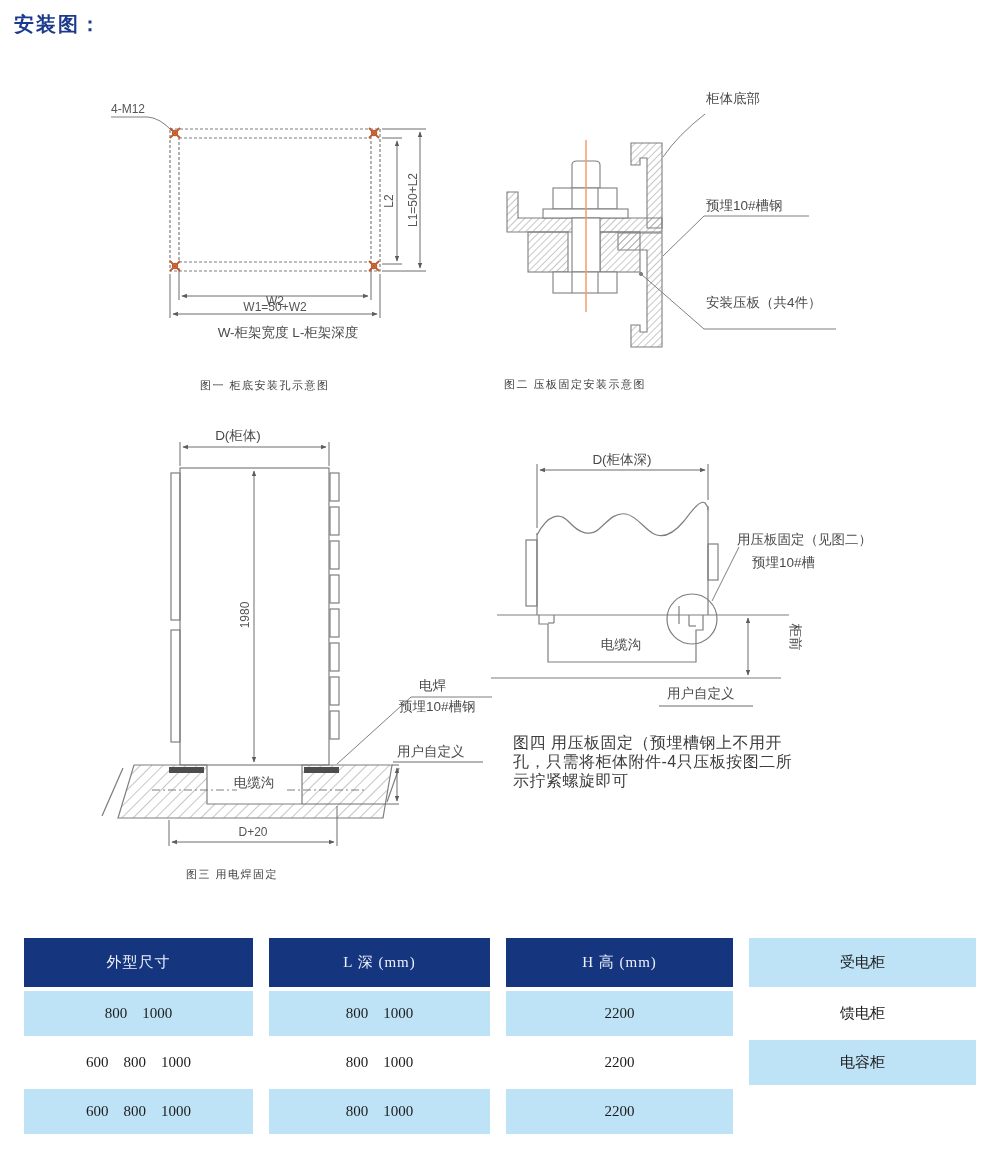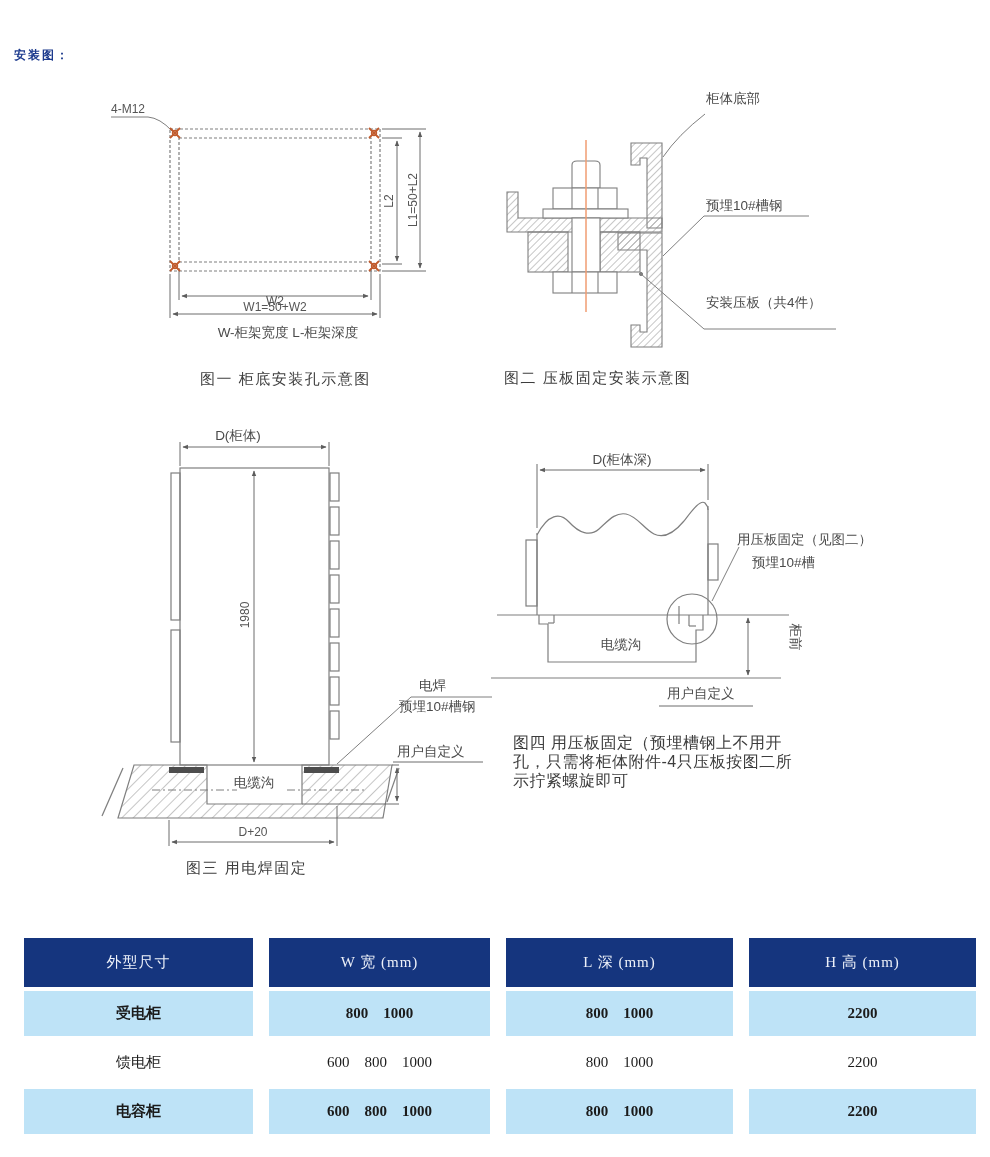--- a/index.html
+++ b/index.html
@@ -1,37 +1,37 @@
 <!DOCTYPE html>
 <html><head>
 <meta charset="utf-8">
 <style>
   html,body{margin:0;padding:0;background:#fff;}
   .stage{position:relative;width:990px;height:1157px;background:#fff;overflow:hidden;
          font-family:"Liberation Sans",sans-serif;}
-  .title{position:absolute;left:14px;top:11px;font-size:12px;font-weight:bold;
-         color:#1c3a8d;letter-spacing:2px;margin-top:36px;}
+  .title{position:absolute;left:14px;top:11px;font-size:20px;font-weight:bold;
+         color:#1c3a8d;letter-spacing:2px;}
   svg.canvas{position:absolute;left:0;top:0;}
   .lbl{position:absolute;font-size:12.5px;color:#4a4a4a;white-space:nowrap;line-height:1.1;}
   .dim{font-size:12px;color:#555;}
   .ctr{transform:translateX(-50%);}
   .rotccw{transform:translate(-50%,-50%) rotate(-90deg);transform-origin:center;}
   .rotcw{transform:translate(-50%,-50%) rotate(90deg);transform-origin:center;}
-  .cap{font-size:15px;color:#3d3d3d;letter-spacing:1.5px;}
+  .cap{font-size:11px;color:#3d3d3d;letter-spacing:1.5px;margin-top:8px;}
   .note{font-size:16px;color:#3d3d3d;white-space:pre-line;width:400px;line-height:19px;letter-spacing:0.5px;}
   .big{font-size:13.5px;}
   
   .spec-table{position:absolute;left:16px;top:938px;width:960px;
       display:grid;grid-template-columns:237px 229px 235px 235px;
       grid-template-rows:49px 45px 45px 45px;gap:4px 8px;
       font-family:"Liberation Serif",serif;}
   .spec-table .cell{display:flex;align-items:center;justify-content:center;
       font-size:15px;color:#1b1b1b;white-space:pre;margin-left:8px;}
   .spec-table .head{background:#15357e;color:#edf1f9;font-size:15px;letter-spacing:1px;}
-  .spec-table .blue{background:#bee3f7;font-weight:bold;}
+  .spec-table .blue{background:#bee3f7;}
   .spec-table .white{background:#ffffff;}
 </style>
 </head>
 <body>
 
 <div class="stage">
 
   <div class="title">安装图：</div>
 
   <svg class="canvas" width="990" height="1157" viewBox="0 0 990 1157">
@@ -232,21 +232,20 @@
   <div class="lbl big" style="left:752px;top:556px;">预埋10#槽</div>
   <div class="lbl big rotcw" style="left:795px;top:637px;">柜前</div>
   <div class="lbl big ctr" style="left:621px;top:638px;">电缆沟</div>
   <div class="lbl big" style="left:667px;top:687px;">用户自定义</div>
   <div class="lbl note" style="left:513px;top:733px;">图四  用压板固定（预埋槽钢上不用开
 孔，只需将柜体附件-4只压板按图二所
 示拧紧螺旋即可</div>
 
   <div class="spec-table">
     <div class="cell head">外型尺寸</div>
-    <div class="cell head">W 宽 (mm)</div>
     <div class="cell head">L 深 (mm)</div>
     <div class="cell head">H 高 (mm)</div>
 
     <div class="cell blue">受电柜</div>
     <div class="cell blue">800    1000</div>
     <div class="cell blue">800    1000</div>
     <div class="cell blue">2200</div>
 
     <div class="cell white">馈电柜</div>
     <div class="cell white">600    800    1000</div>

